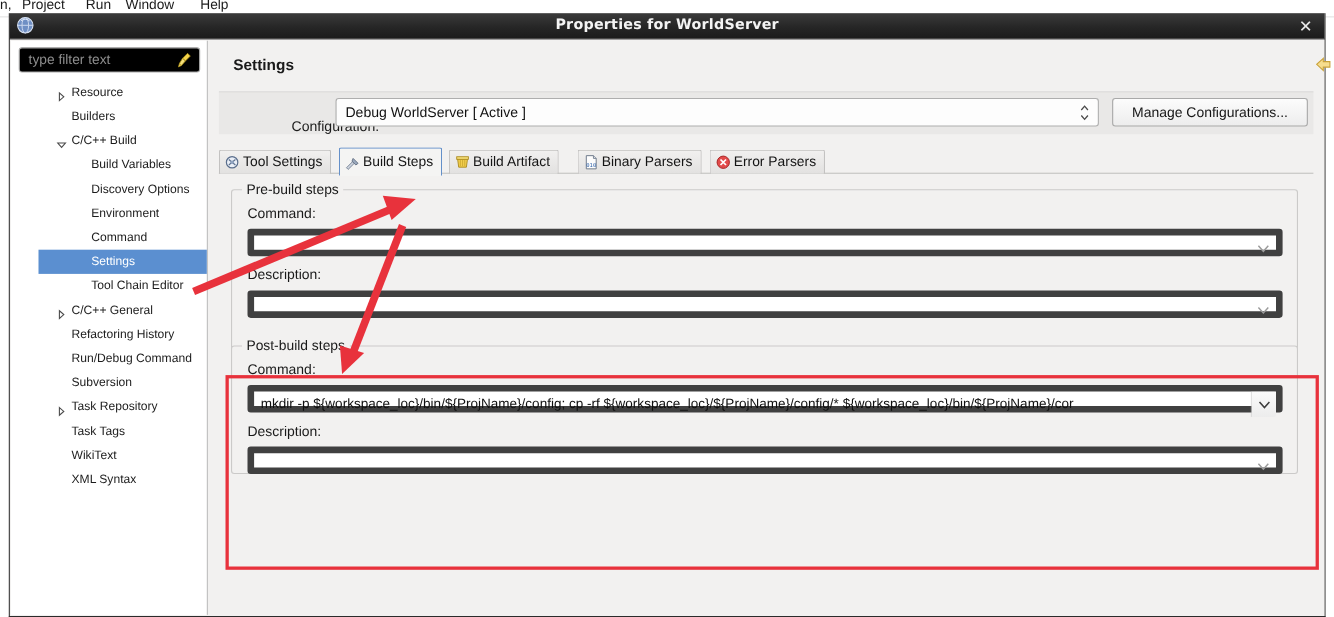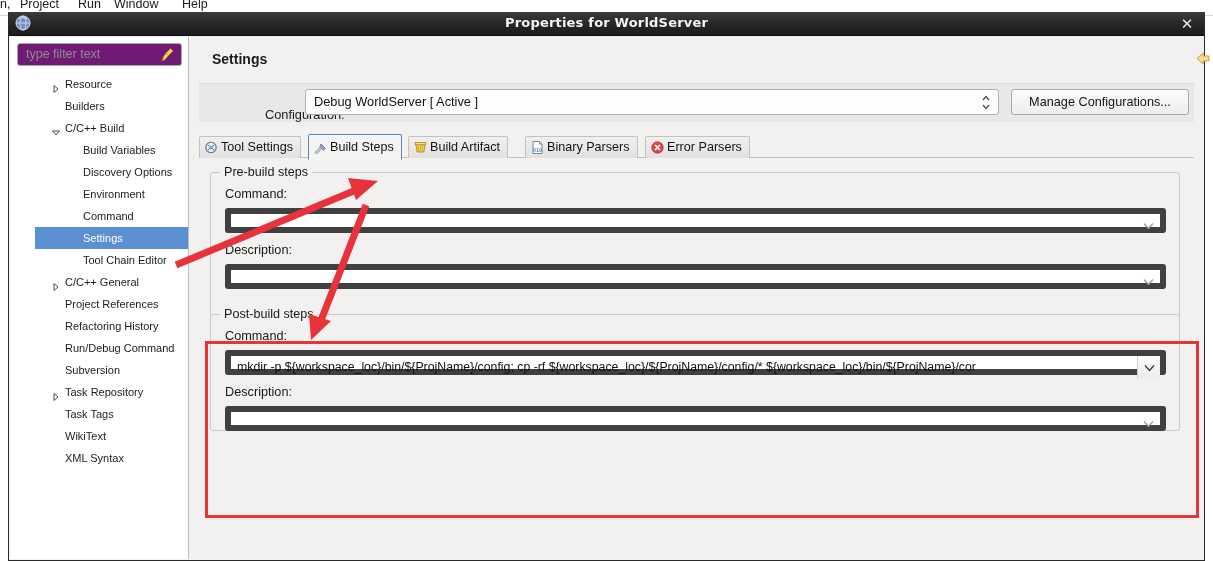--- a/index.html
+++ b/index.html
@@ -63,21 +63,21 @@
   
   .leftpane {
     position: absolute; left: 1px; top: 1px;
     width: 179px; height: 522px;
     background: #ffffff;
     border-right: 1px solid #bdbdbd;
   }
   .filterbox {
     position: absolute; left: 7px; top: 6px;
     width: 165px; height: 23px;
-    background: #701a75;
+    background: #000000;
     border: 1px solid #a9a9a9;
     border-radius: 3px;
   }
   .filterbox .ph {
     position: absolute; left: 8px; top: 3px;
     font-size: 12.5px; color: #8d8d8d;
   }
   .filterbox .broom { position: absolute; right: 6px; top: 3px; width: 15px; height: 16px; }
 
   .tree { position: absolute; left: 0; top: 36px; right: 0; }
@@ -280,23 +280,20 @@
 
           <div class="trow">
             <span class="arrow" style="left:16px">
               <svg width="10" height="10" viewBox="0 0 10 10">
                   <path d="M3 1.5 L7 5 L3 8.5 Z" fill="none" stroke="#4b4b4b" stroke-width="1"></path>
                 </svg>
             </span>
             <span class="lbl" style="left:30px">C/C++ General</span>
           </div>
           <div class="trow">
-            <span class="lbl" style="left:30px">Project References</span>
-          </div>
-          <div class="trow">
             <span class="lbl" style="left:30px">Refactoring History</span>
           </div>
           <div class="trow">
             <span class="lbl" style="left:30px">Run/Debug Command</span>
           </div>
           <div class="trow">
             <span class="lbl" style="left:30px">Subversion</span>
           </div>
           <div class="trow">
             <span class="arrow" style="left:16px">

